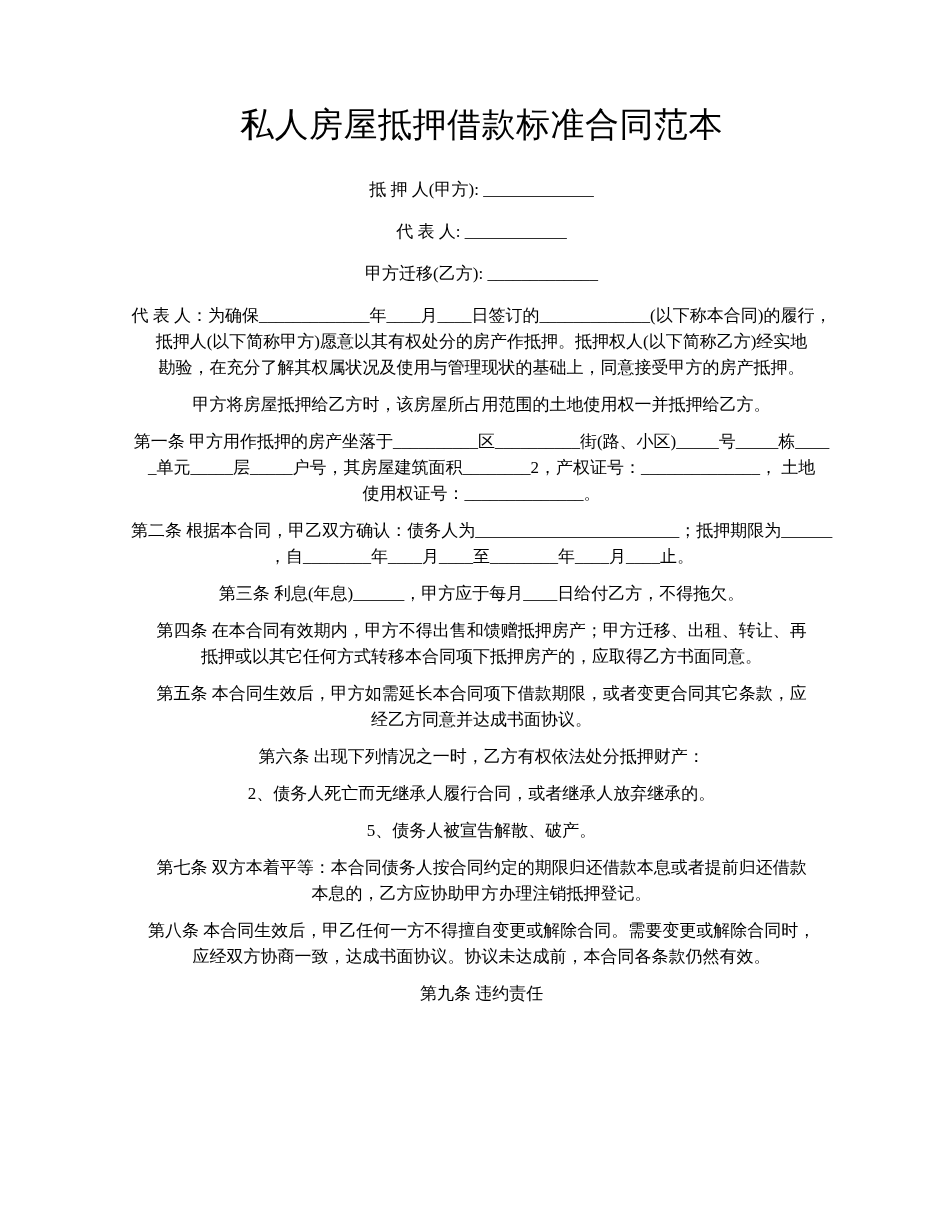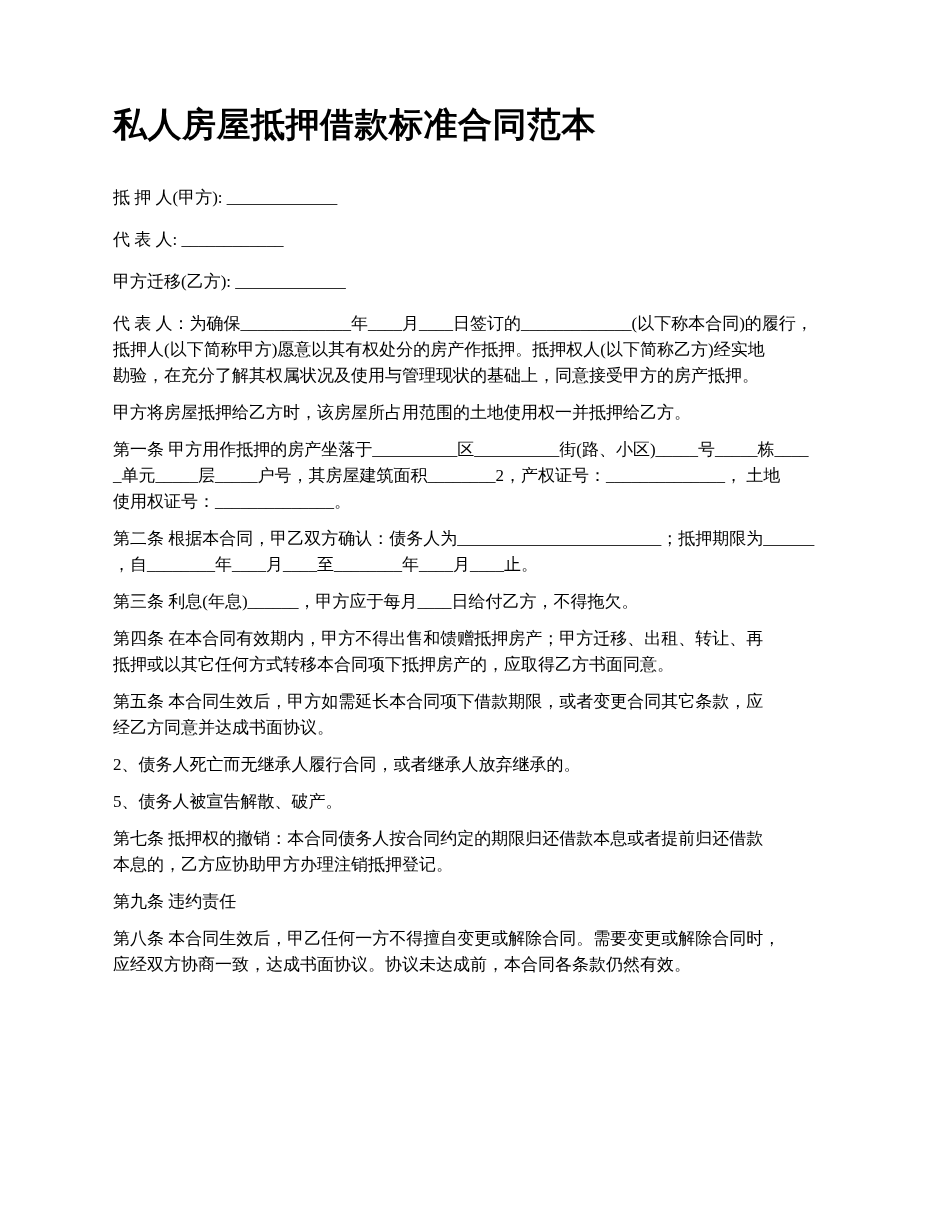--- a/index.html
+++ b/index.html
@@ -15,33 +15,34 @@
     overflow: hidden;
   }
   .page {
     box-sizing: border-box;
     width: 950px;
     height: 1230px;
     padding: 103px 100px 0 113px;
     background: #ffffff;
   }
   .doc-title {
-    margin: 0 0 38px 0;
+    margin: 0 0 30px 0;
     font-size: 34px;
     line-height: 44px;
-    font-weight: bold;
+    font-weight: normal;
     white-space: pre-line;
     letter-spacing: 0.5px;
+    text-align: center;
   }
   .para {
     margin: 0 0 11px 0;
     font-size: 17px;
     line-height: 26px;
     white-space: pre-line;
-    text-align: left;
+    text-align: center;
   }
   .field-line {
     margin-bottom: 16px;
   }
 </style>
 </head>
 <body>
 
 <div class="page">
 
@@ -68,27 +69,28 @@
 ，自________年____月____至________年____月____止。</p>
 
   <p class="para">第三条 利息(年息)______，甲方应于每月____日给付乙方，不得拖欠。</p>
 
   <p class="para">第四条 在本合同有效期内，甲方不得出售和馈赠抵押房产；甲方迁移、出租、转让、再
 抵押或以其它任何方式转移本合同项下抵押房产的，应取得乙方书面同意。</p>
 
   <p class="para">第五条 本合同生效后，甲方如需延长本合同项下借款期限，或者变更合同其它条款，应
 经乙方同意并达成书面协议。</p>
 
+  <p class="para">第六条 出现下列情况之一时，乙方有权依法处分抵押财产：</p>
 
 
   <p class="para">2、债务人死亡而无继承人履行合同，或者继承人放弃继承的。</p>
 
   <p class="para">5、债务人被宣告解散、破产。</p>
 
-  <p class="para">第七条 抵押权的撤销：本合同债务人按合同约定的期限归还借款本息或者提前归还借款
+  <p class="para">第七条 双方本着平等：本合同债务人按合同约定的期限归还借款本息或者提前归还借款
 本息的，乙方应协助甲方办理注销抵押登记。</p>
-
-  <p class="para">第九条 违约责任</p>
 
   <p class="para">第八条 本合同生效后，甲乙任何一方不得擅自变更或解除合同。需要变更或解除合同时，
 应经双方协商一致，达成书面协议。协议未达成前，本合同各条款仍然有效。</p>
 
+  <p class="para">第九条 违约责任</p>
+
 </div>
 
 </body></html>

